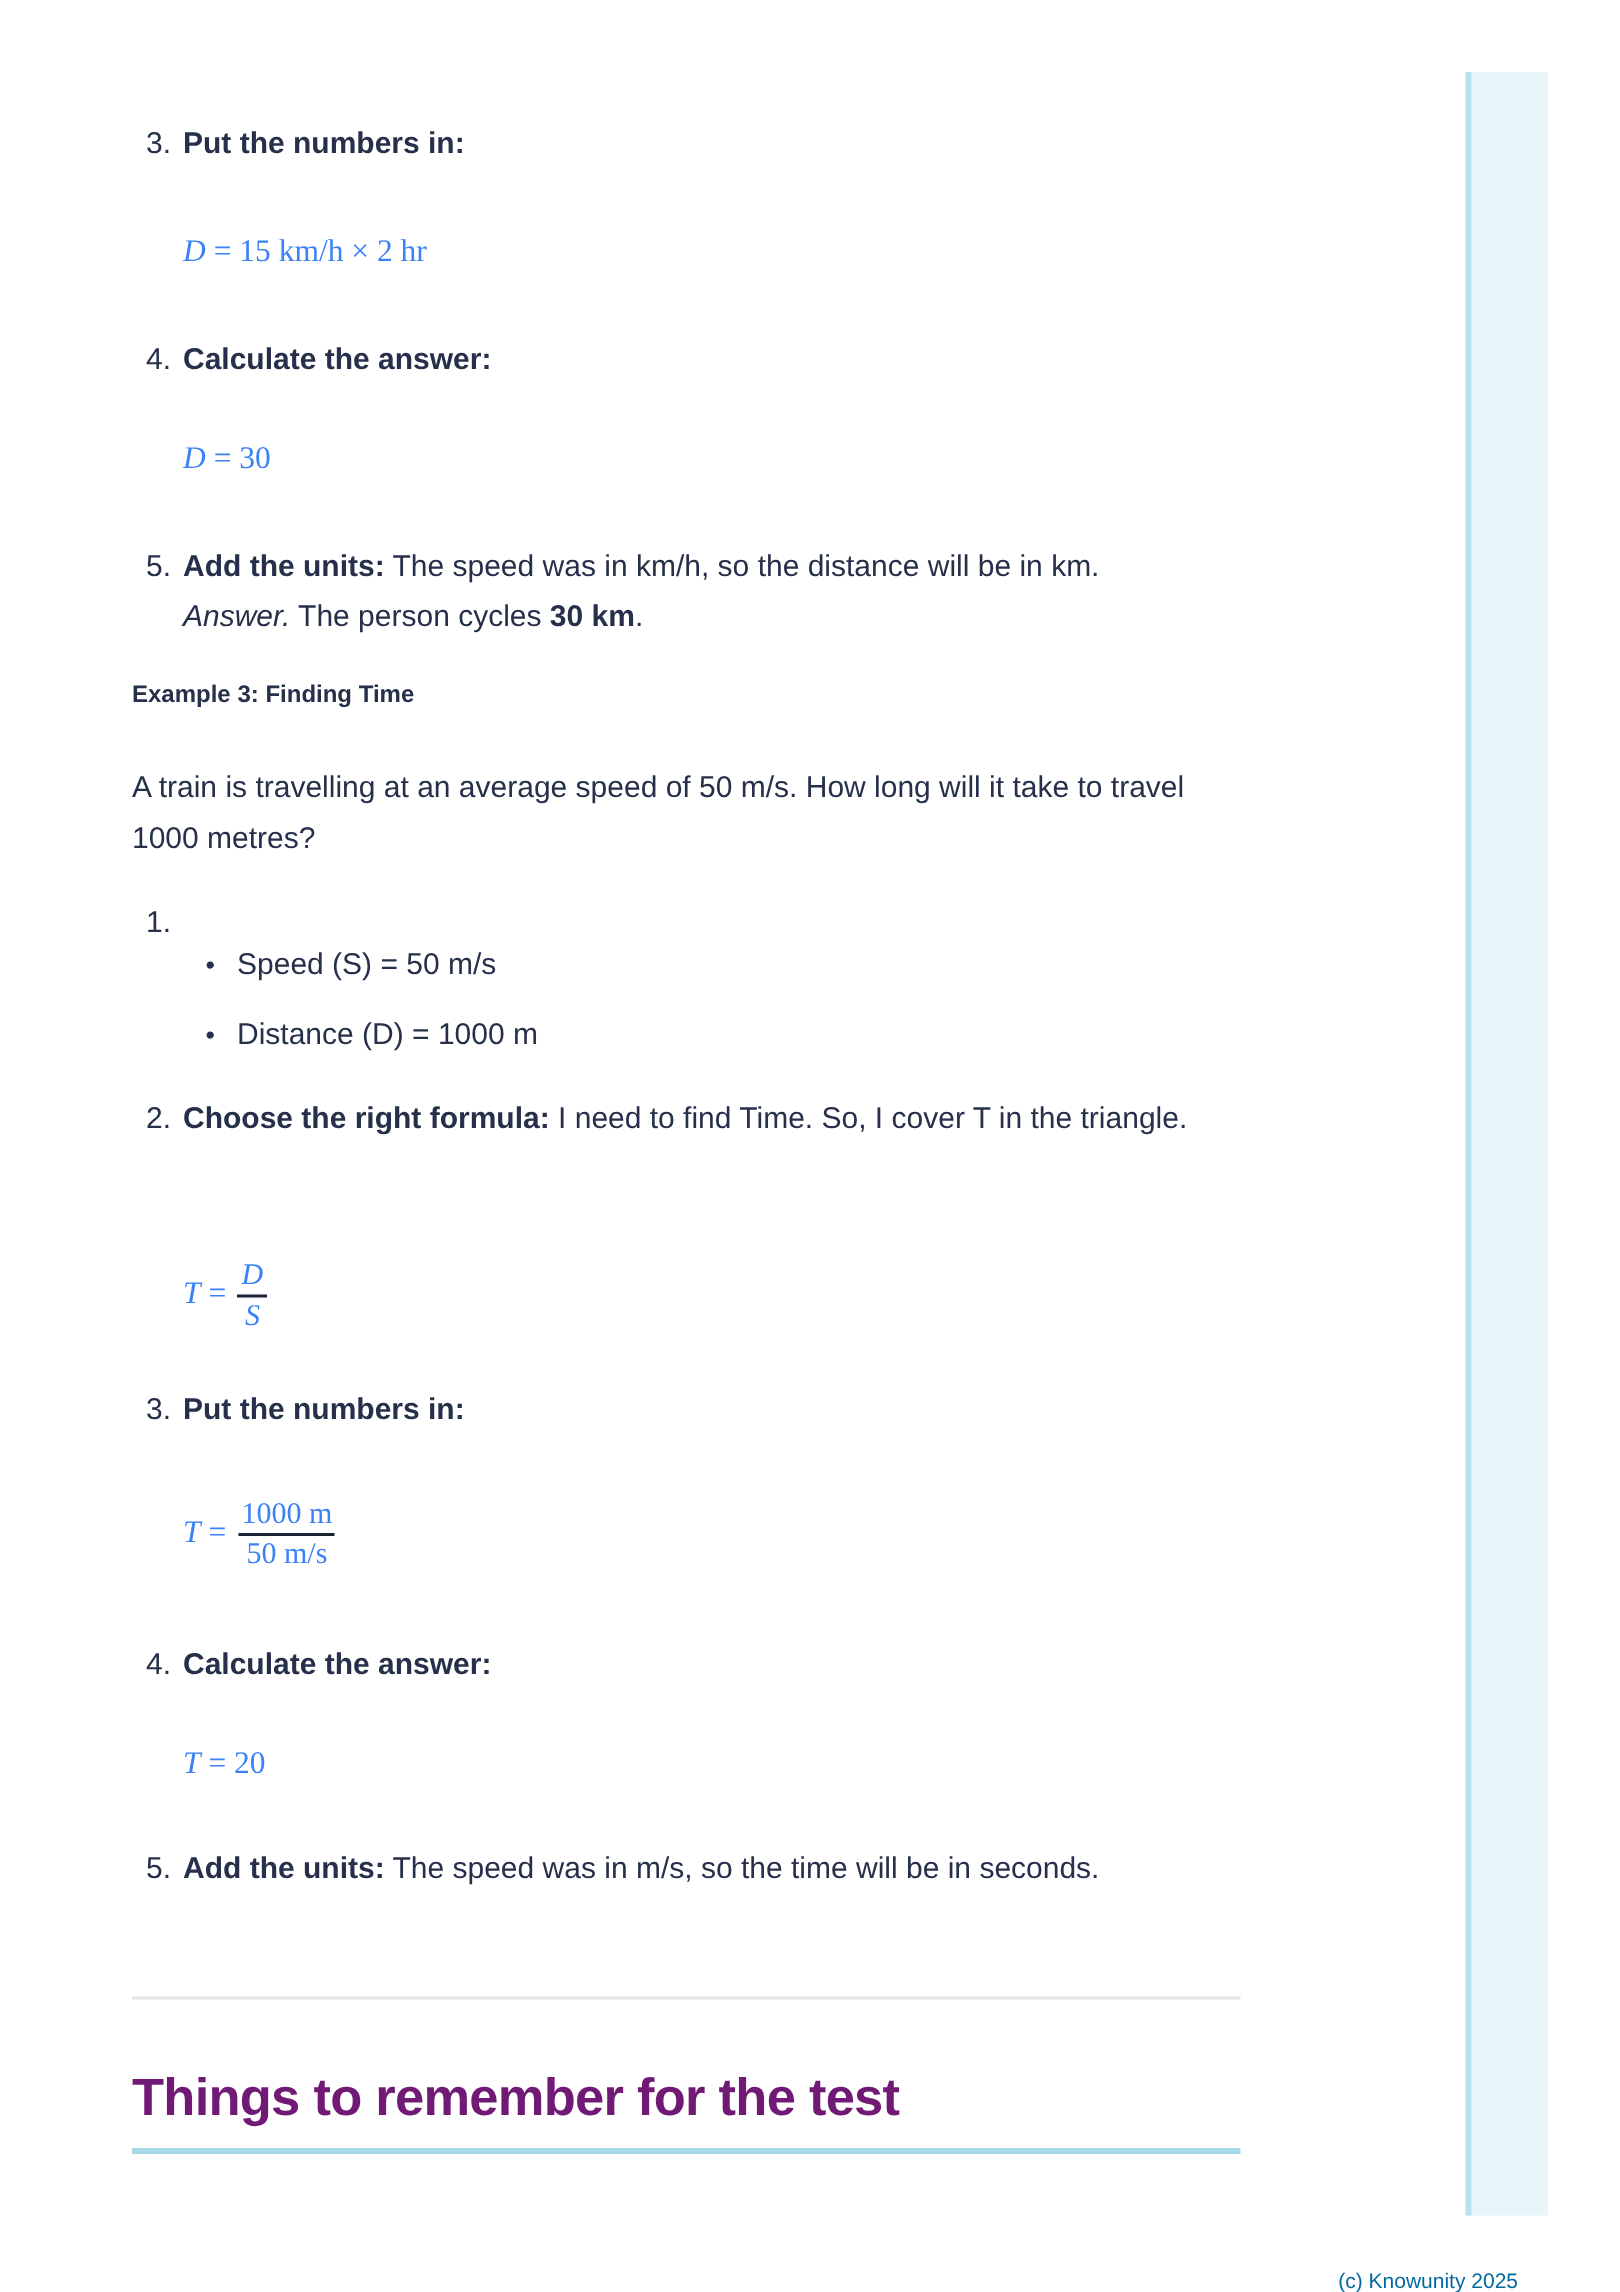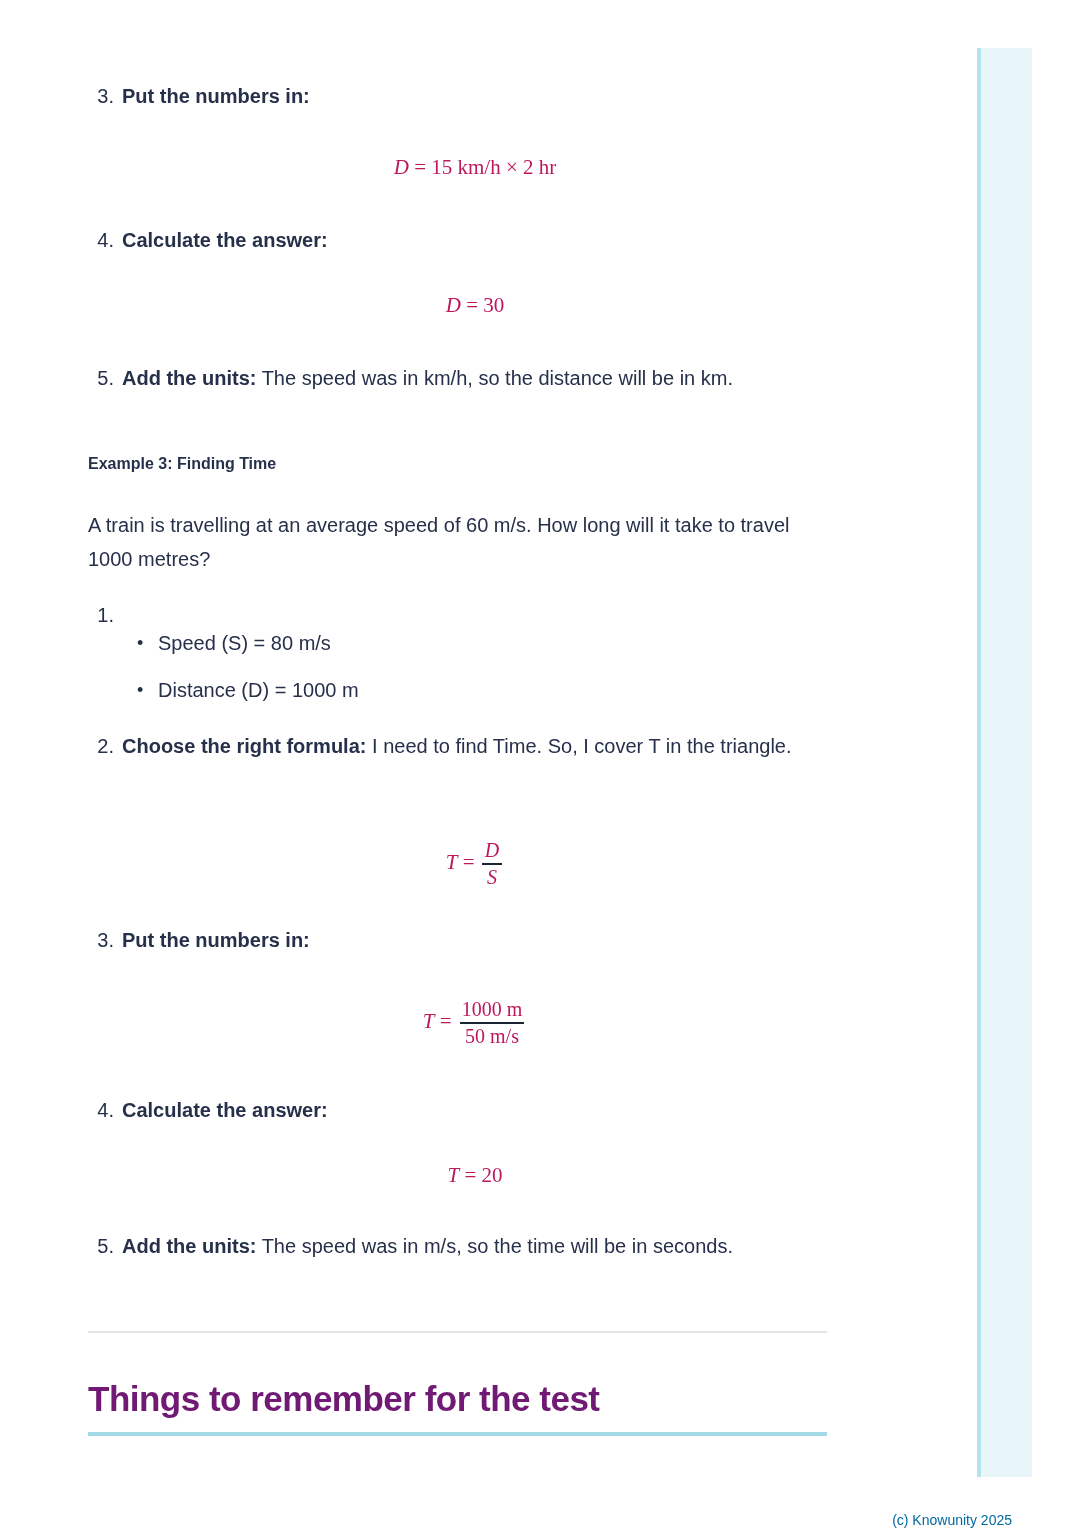--- a/index.html
+++ b/index.html
@@ -22,22 +22,22 @@
   
   .bullet { position:absolute; left:137px; display:flex; font-size:20px; line-height:26px; }
   .bullet .dot { width:21px; flex:0 0 21px; font-size:18px; }
 
   
   .para { position:absolute; left:88px; width:742px; font-size:20px; line-height:34px; }
 
   .h3 { position:absolute; left:88px; font-size:16px; font-weight:700; line-height:30px; }
 
   
-  .formula-row { position:absolute; left:122px; width:706px; text-align:center;
-                 font-family:"Liberation Serif", serif; color:#be185d; font-size:21px; line-height:30px; }
+  .formula-row { position:absolute; left:122px; width:706px; text-align:left;
+                 font-family:"Liberation Serif", serif; color:#3b82f6; font-size:21px; line-height:30px; }
   .formula-row .var { font-style:italic; }
   .frac { display:inline-flex; flex-direction:column; align-items:center; vertical-align:middle;
           font-size:20px; line-height:25px; }
   .frac .den { border-top:2px solid #1b2434; }
   .frac .nm, .frac .den { padding:0 5px; }
 
   .divider { position:absolute; left:88px; width:739px; height:2px; background:#e3e5e7; }
 
   .big-heading { position:absolute; left:88px; top:1374px; width:745px;
                  font-size:35px; font-weight:700; letter-spacing:-0.5px; line-height:50px; color:#701a75; }
@@ -72,34 +72,38 @@
   <span>30</span>
 </div>
 
 <div class="step" style="top:362px;">
   <span class="num">5.</span>
   <div class="txt">
     <div>
       <b>Add the units:</b>
       <span>The speed was in km/h, so the distance will be in km.</span>
     </div>
+    <div>
+      <i>Answer.</i>
+      <span>The person cycles </span><b>30 km</b><span>.</span>
+    </div>
   </div>
 </div>
 
 <div class="h3" style="top:449px;">Example 3: Finding Time</div>
 
-<div class="para" style="top:508px;">A train is travelling at an average speed of 60 m/s. How long will it take to travel 1000 metres?</div>
+<div class="para" style="top:508px;">A train is travelling at an average speed of 50 m/s. How long will it take to travel 1000 metres?</div>
 
 <div class="step" style="top:599px;">
   <span class="num">1.</span>
 </div>
 
 <div class="bullet" style="top:630px;">
   <span class="dot">•</span>
-  <span>Speed (S) = 80 m/s</span>
+  <span>Speed (S) = 50 m/s</span>
 </div>
 <div class="bullet" style="top:677px;">
   <span class="dot">•</span>
   <span>Distance (D) = 1000 m</span>
 </div>
 
 <div class="step" style="top:730px;">
   <span class="num">2.</span>
   <div class="txt">
     <b>Choose the right formula:</b>

